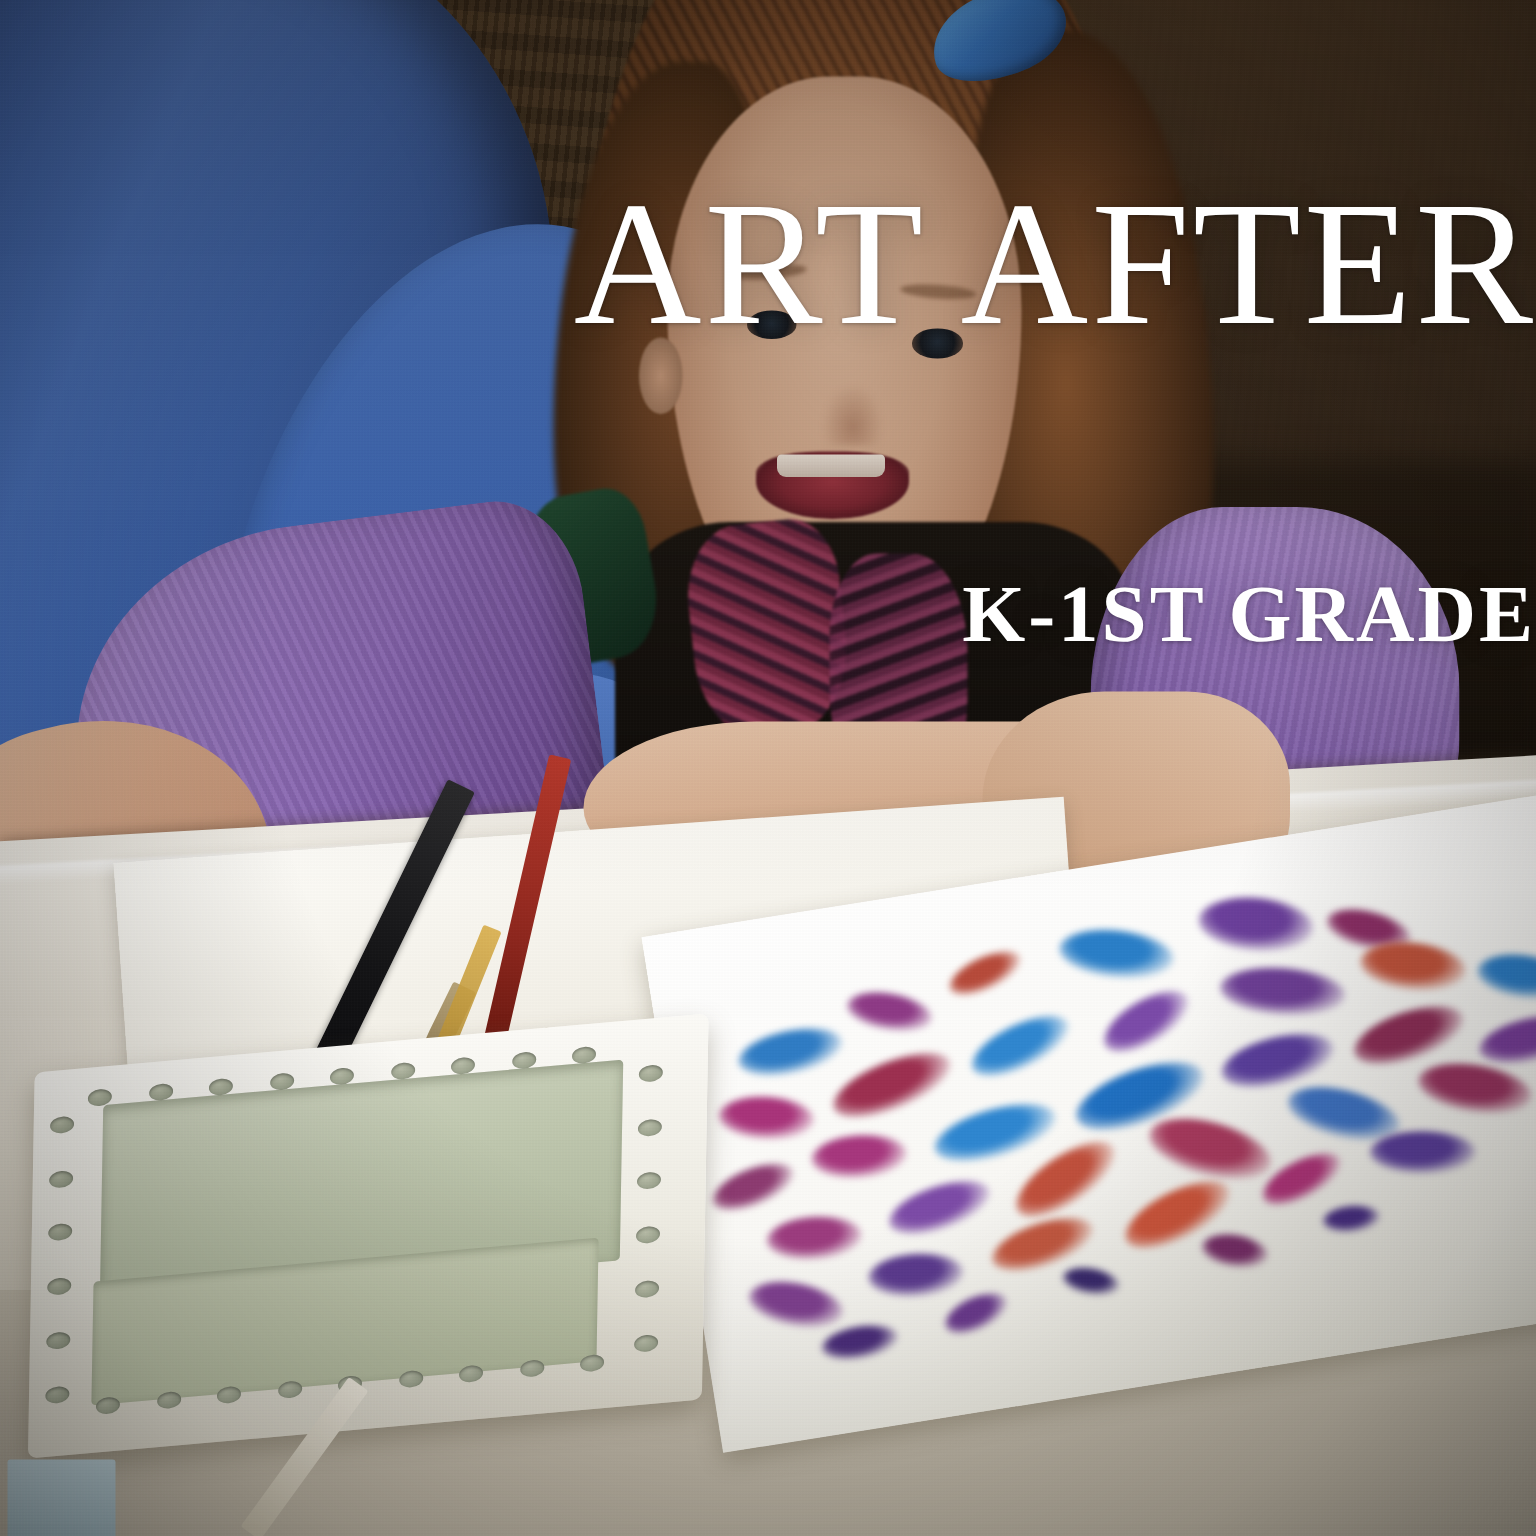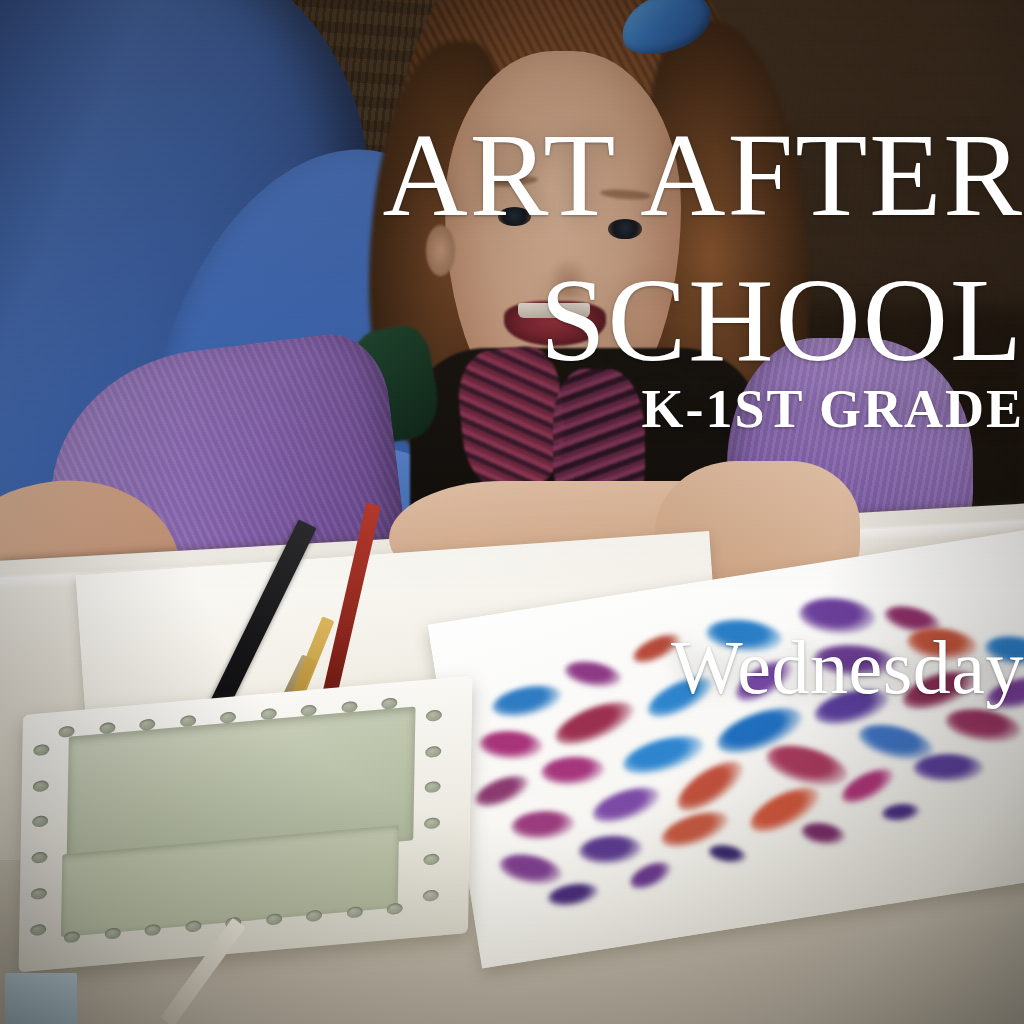--- a/index.html
+++ b/index.html
@@ -523,22 +523,20 @@
 
     <div class="grade"></div>
     <div class="vignette"></div>
     <div class="grain"></div>
   </div>
 
   <div class="overlay">
 
     <div class="txt headline line-art">ART AFTER</div>
 
-    <div class="txt headline line-school">SCHOOL</div>
 
     <div class="txt subhead">K-1ST GRADE</div>
 
-    <div class="txt detail line-day">Wednesday</div>
 
 
 
   </div>
 </div>
 
 </body></html>

